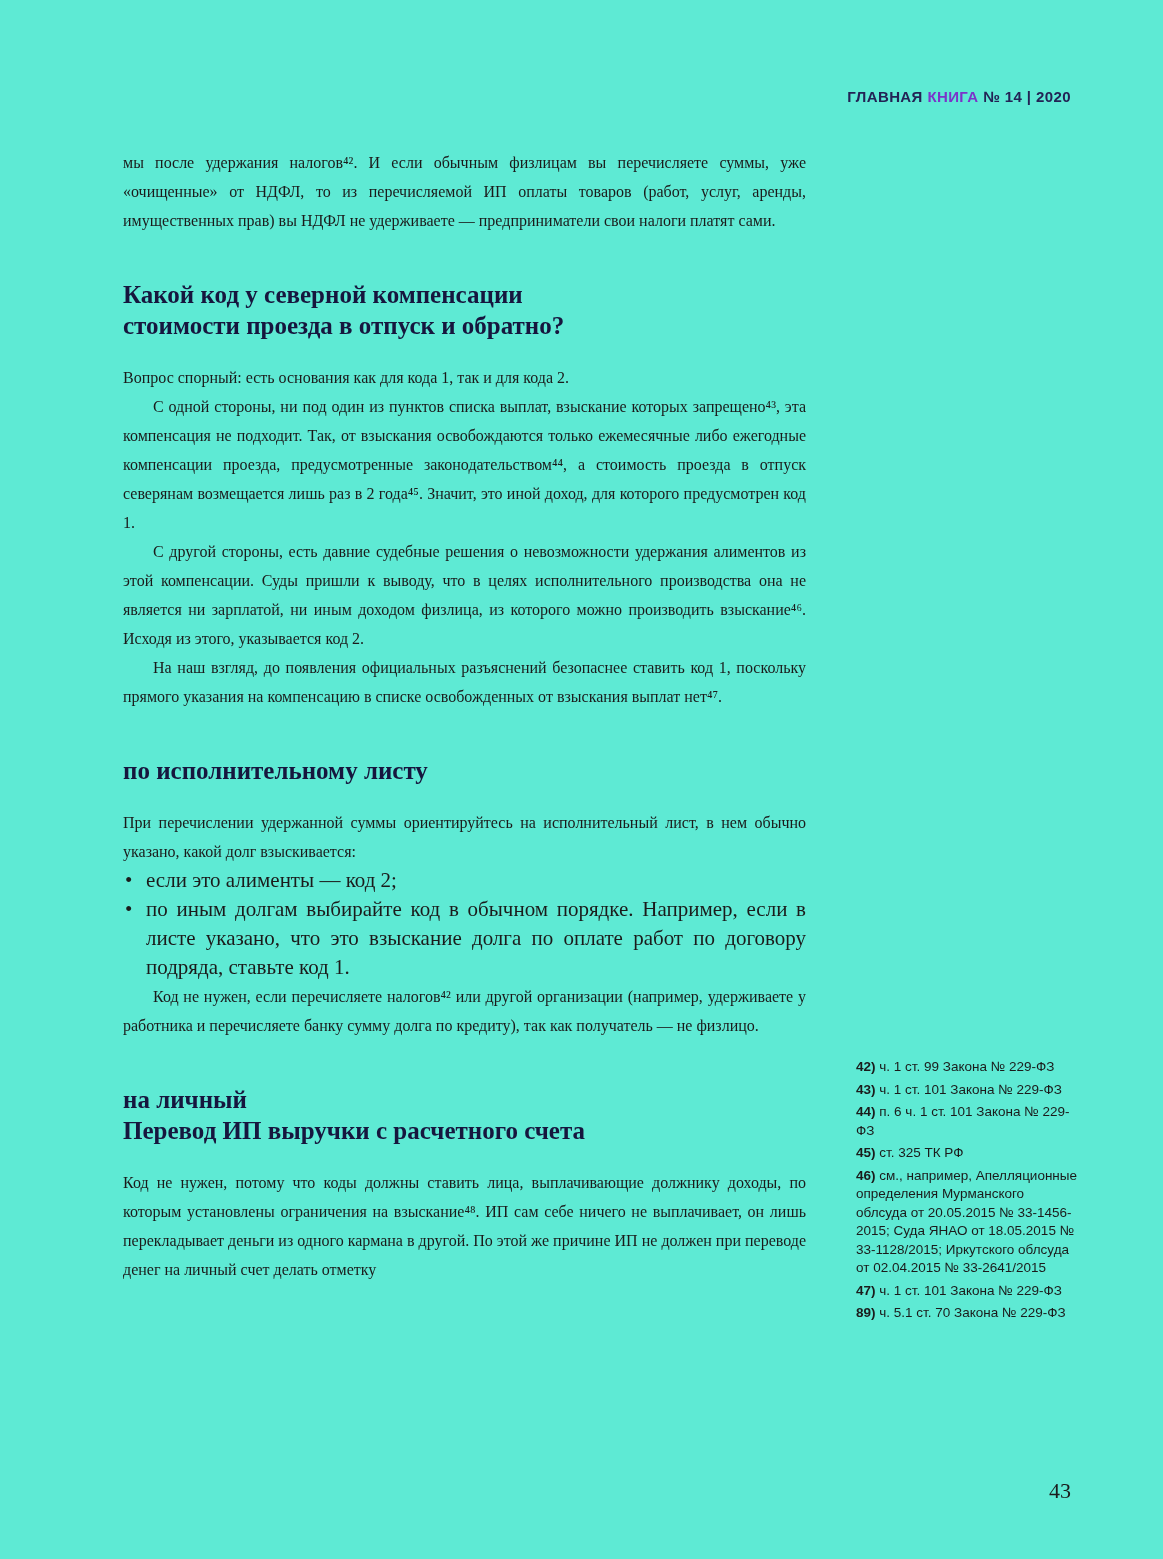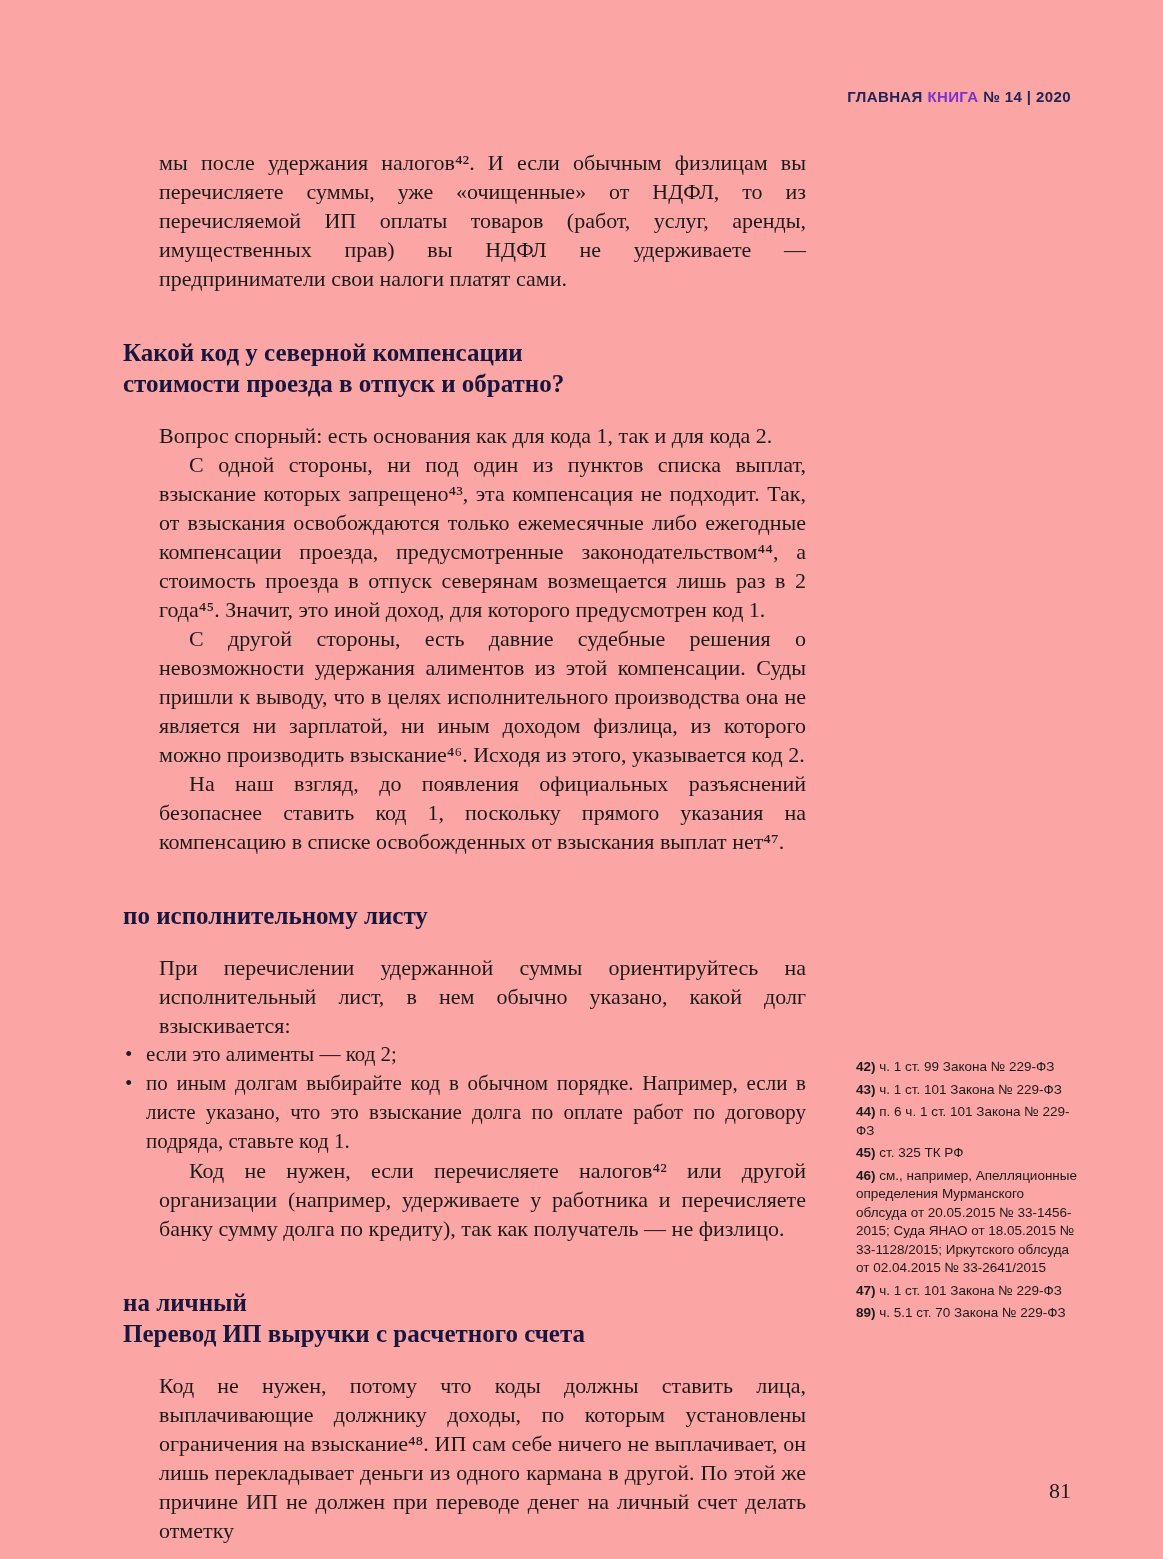--- a/index.html
+++ b/index.html
@@ -1,21 +1,21 @@
 <!DOCTYPE html>
 <html><head>
 <meta charset="utf-8">
 <style>
   * { margin: 0; padding: 0; box-sizing: border-box; }
   html, body { background: #ffffff; }
   .page {
     position: relative;
     width: 1163px;
     height: 1559px;
-    background: #fca5a5;
+    background: #5eead4;
     font-family: "Liberation Serif", serif;
     color: #1b1b1b;
     overflow: hidden;
     outline: 1px solid #e9e9e9;
     margin: 0 auto;
   }
 
   
   .header-row {
     position: absolute;
@@ -32,24 +32,23 @@
   .issue-label { color: #232355; }
 
   
   .main-column {
     position: absolute;
     left: 123px;
     top: 148px;
     width: 683px;
   }
   .main-column p {
-    font-size: 22px;
+    font-size: 16px;
     line-height: 29px;
     text-align: justify;
-    margin-left: 36px;
   }
   .indent { text-indent: 30px; }
 
   .section-heading {
     font-family: "Liberation Serif", serif;
     font-weight: bold;
     font-size: 25px;
     line-height: 31px;
     color: #16163e;
     margin-top: 44px;
@@ -160,15 +159,15 @@
     <div class="footnote">
       <b>47)</b>
       <span>ч. 1 ст. 101 Закона № 229-ФЗ</span>
     </div>
     <div class="footnote">
       <b>89)</b>
       <span>ч. 5.1 ст. 70 Закона № 229-ФЗ</span>
     </div>
   </div>
 
-  <div class="page-number">81</div>
+  <div class="page-number">43</div>
 
 </div>
 
 </body></html>

